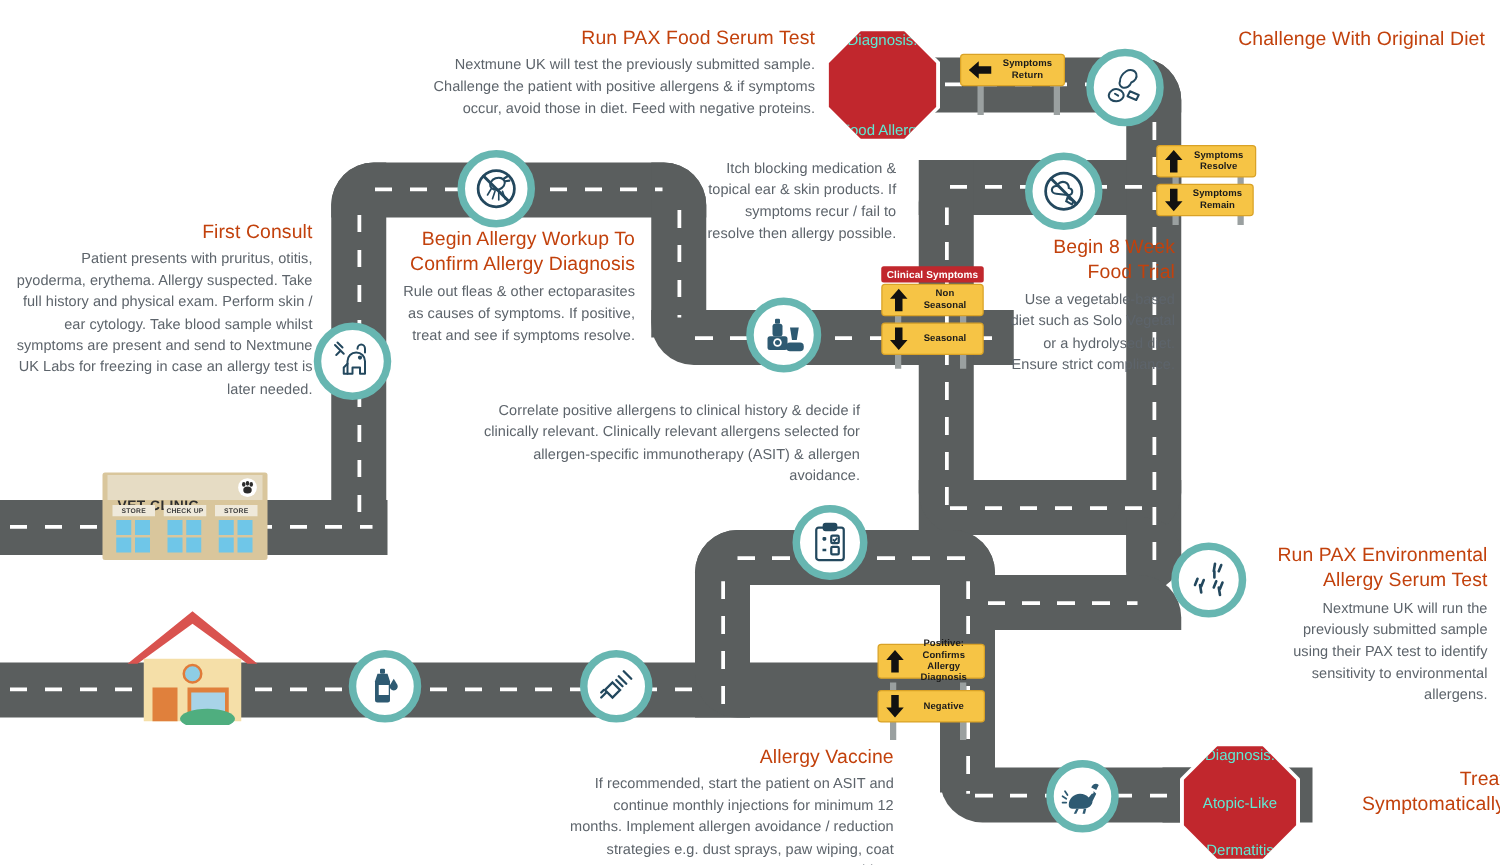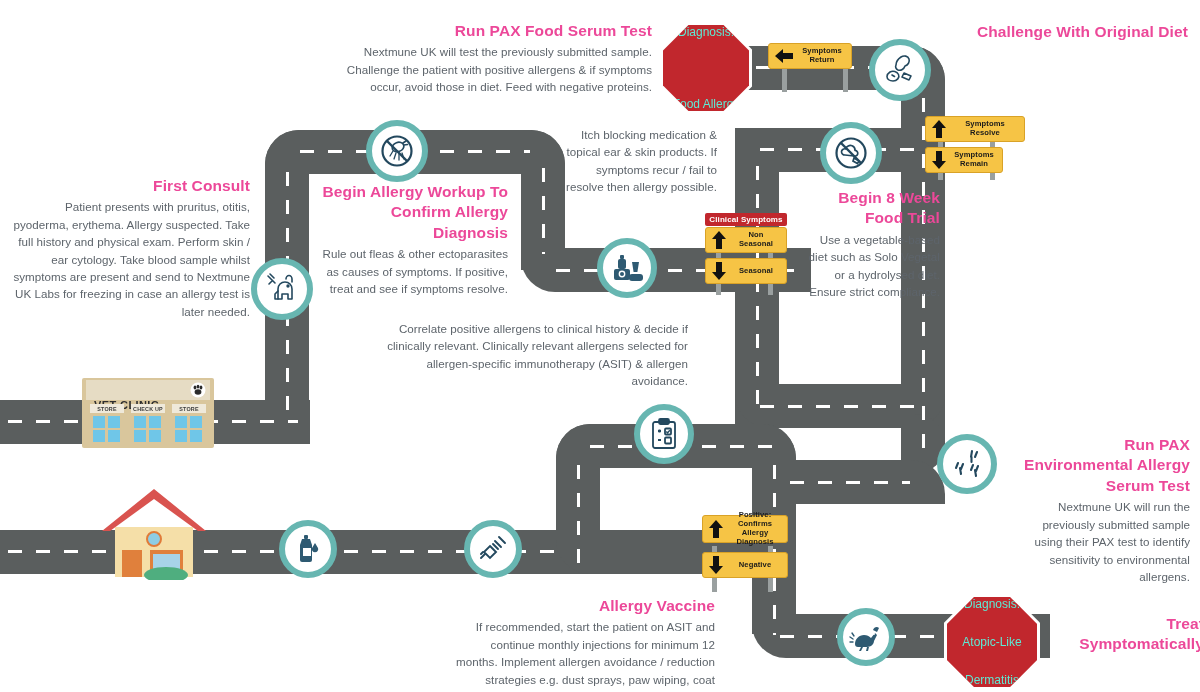--- a/index.html
+++ b/index.html
@@ -35,22 +35,22 @@
     position:absolute; border-radius:50%;
     background:#ffffff; border:6px solid #67b6b1;
     display:flex; align-items:center; justify-content:center;
     z-index:30;
   }
   .badge svg { display:block; }
 
   
   .block { position:absolute; z-index:25; }
   .block h3 {
-    font-size:15.5px; font-weight:700; line-height:1.32;
-    color:#ec4899; letter-spacing:.1px; margin-bottom:2px;
+    font-size:15.5px; font-weight:400; line-height:1.32;
+    color:#c2410c; letter-spacing:.1px; margin-bottom:2px;
   }
   .block p {
     font-size:11.6px; line-height:1.5; color:#5d646b; letter-spacing:.05px;
   }
   .ta-r { text-align:right; }
   .ta-l { text-align:right; }
 
   
   .start-pill {
     position:absolute; background:#7ec79f; border-radius:18px;
@@ -220,21 +220,21 @@
   <div class="post" style="left:843px;top:60px;height:32px;"></div>
   <div class="sign" style="left:768px;top:43px;width:84px;height:26px;">
     <svg class="arrow" width="20" height="16" viewBox="0 0 20 16">
       <polygon points="1,8 9,1 9,5 19,5 19,11 9,11 9,15" fill="#111"></polygon>
     </svg>
     <span class="stxt">Symptoms Return</span>
   </div>
 
   <div class="post" style="left:938px;top:130px;height:50px;"></div>
   <div class="post" style="left:990px;top:130px;height:50px;"></div>
-  <div class="sign" style="left:925px;top:116px;width:100px;height:26px;">
+  <div class="sign" style="left:925px;top:116px;width:80px;height:26px;">
     <svg class="arrow" width="16" height="20" viewBox="0 0 16 20">
       <polygon points="8,1 15,9 11,9 11,19 5,19 5,9 1,9" fill="#111"></polygon>
     </svg>
     <span class="stxt">Symptoms Resolve</span>
   </div>
 
   <div class="sign" style="left:925px;top:147px;width:78px;height:26px;">
     <svg class="arrow" width="16" height="20" viewBox="0 0 16 20">
       <polygon points="8,19 1,11 5,11 5,1 11,1 11,11 15,11" fill="#111"></polygon>
     </svg>

